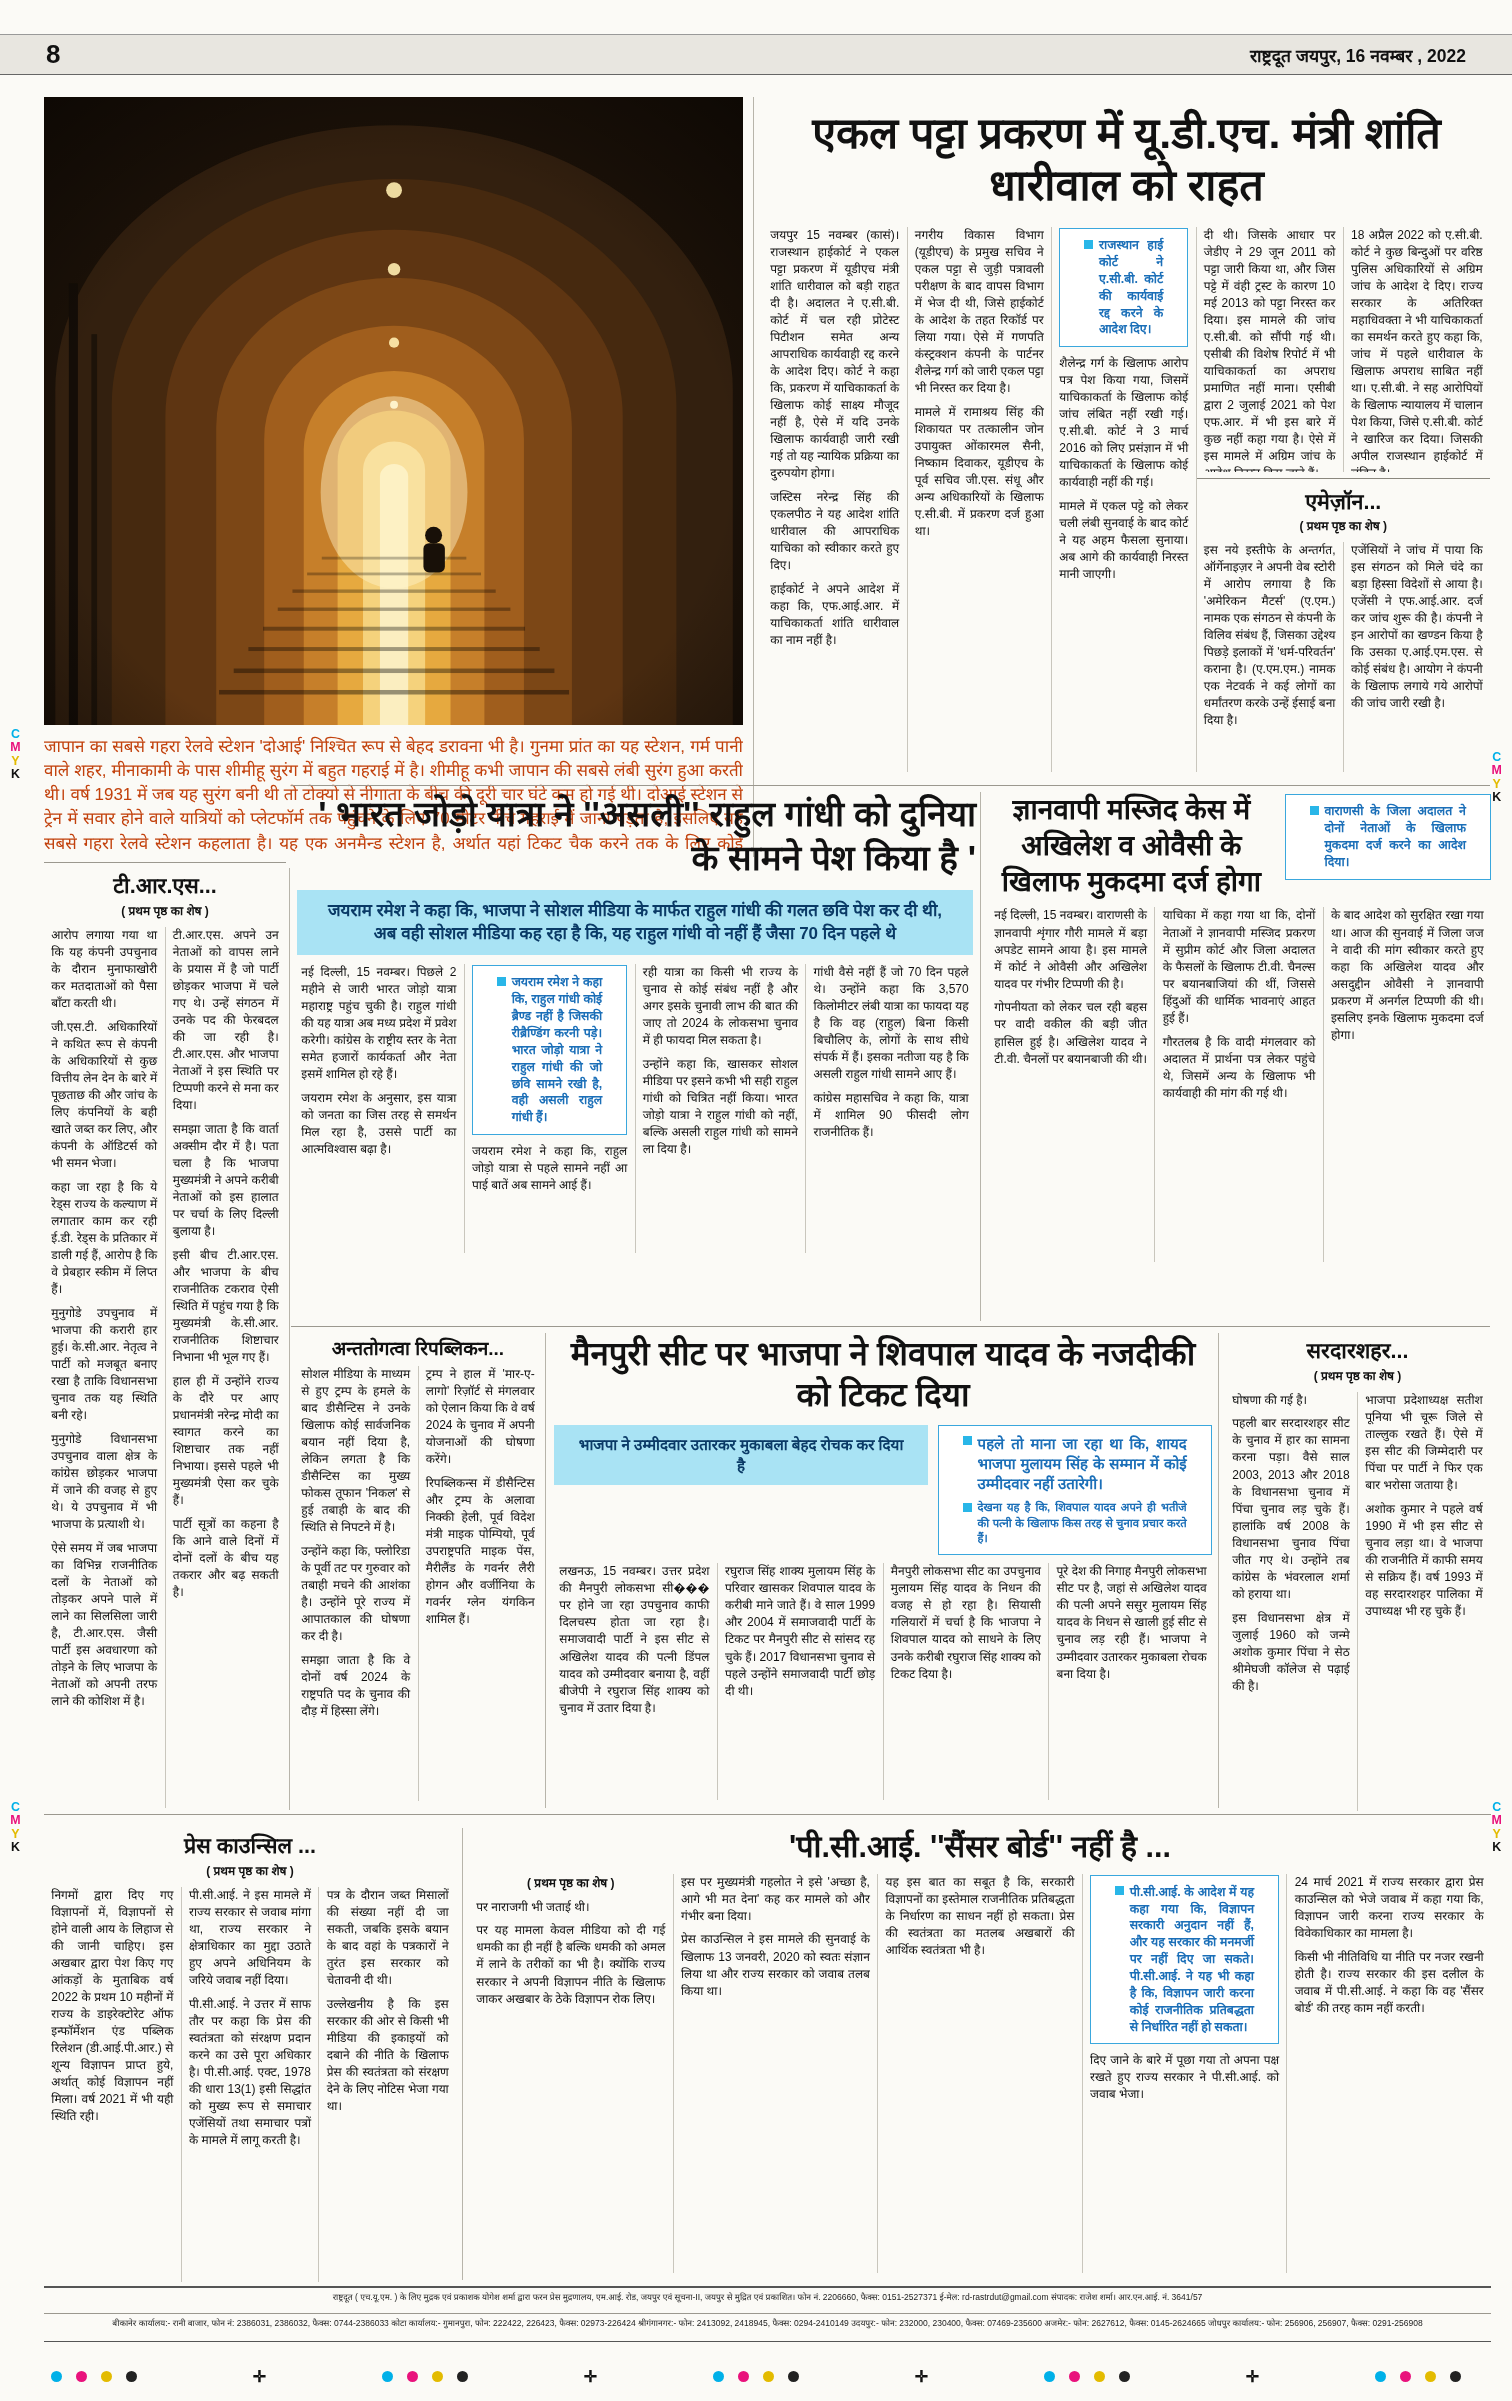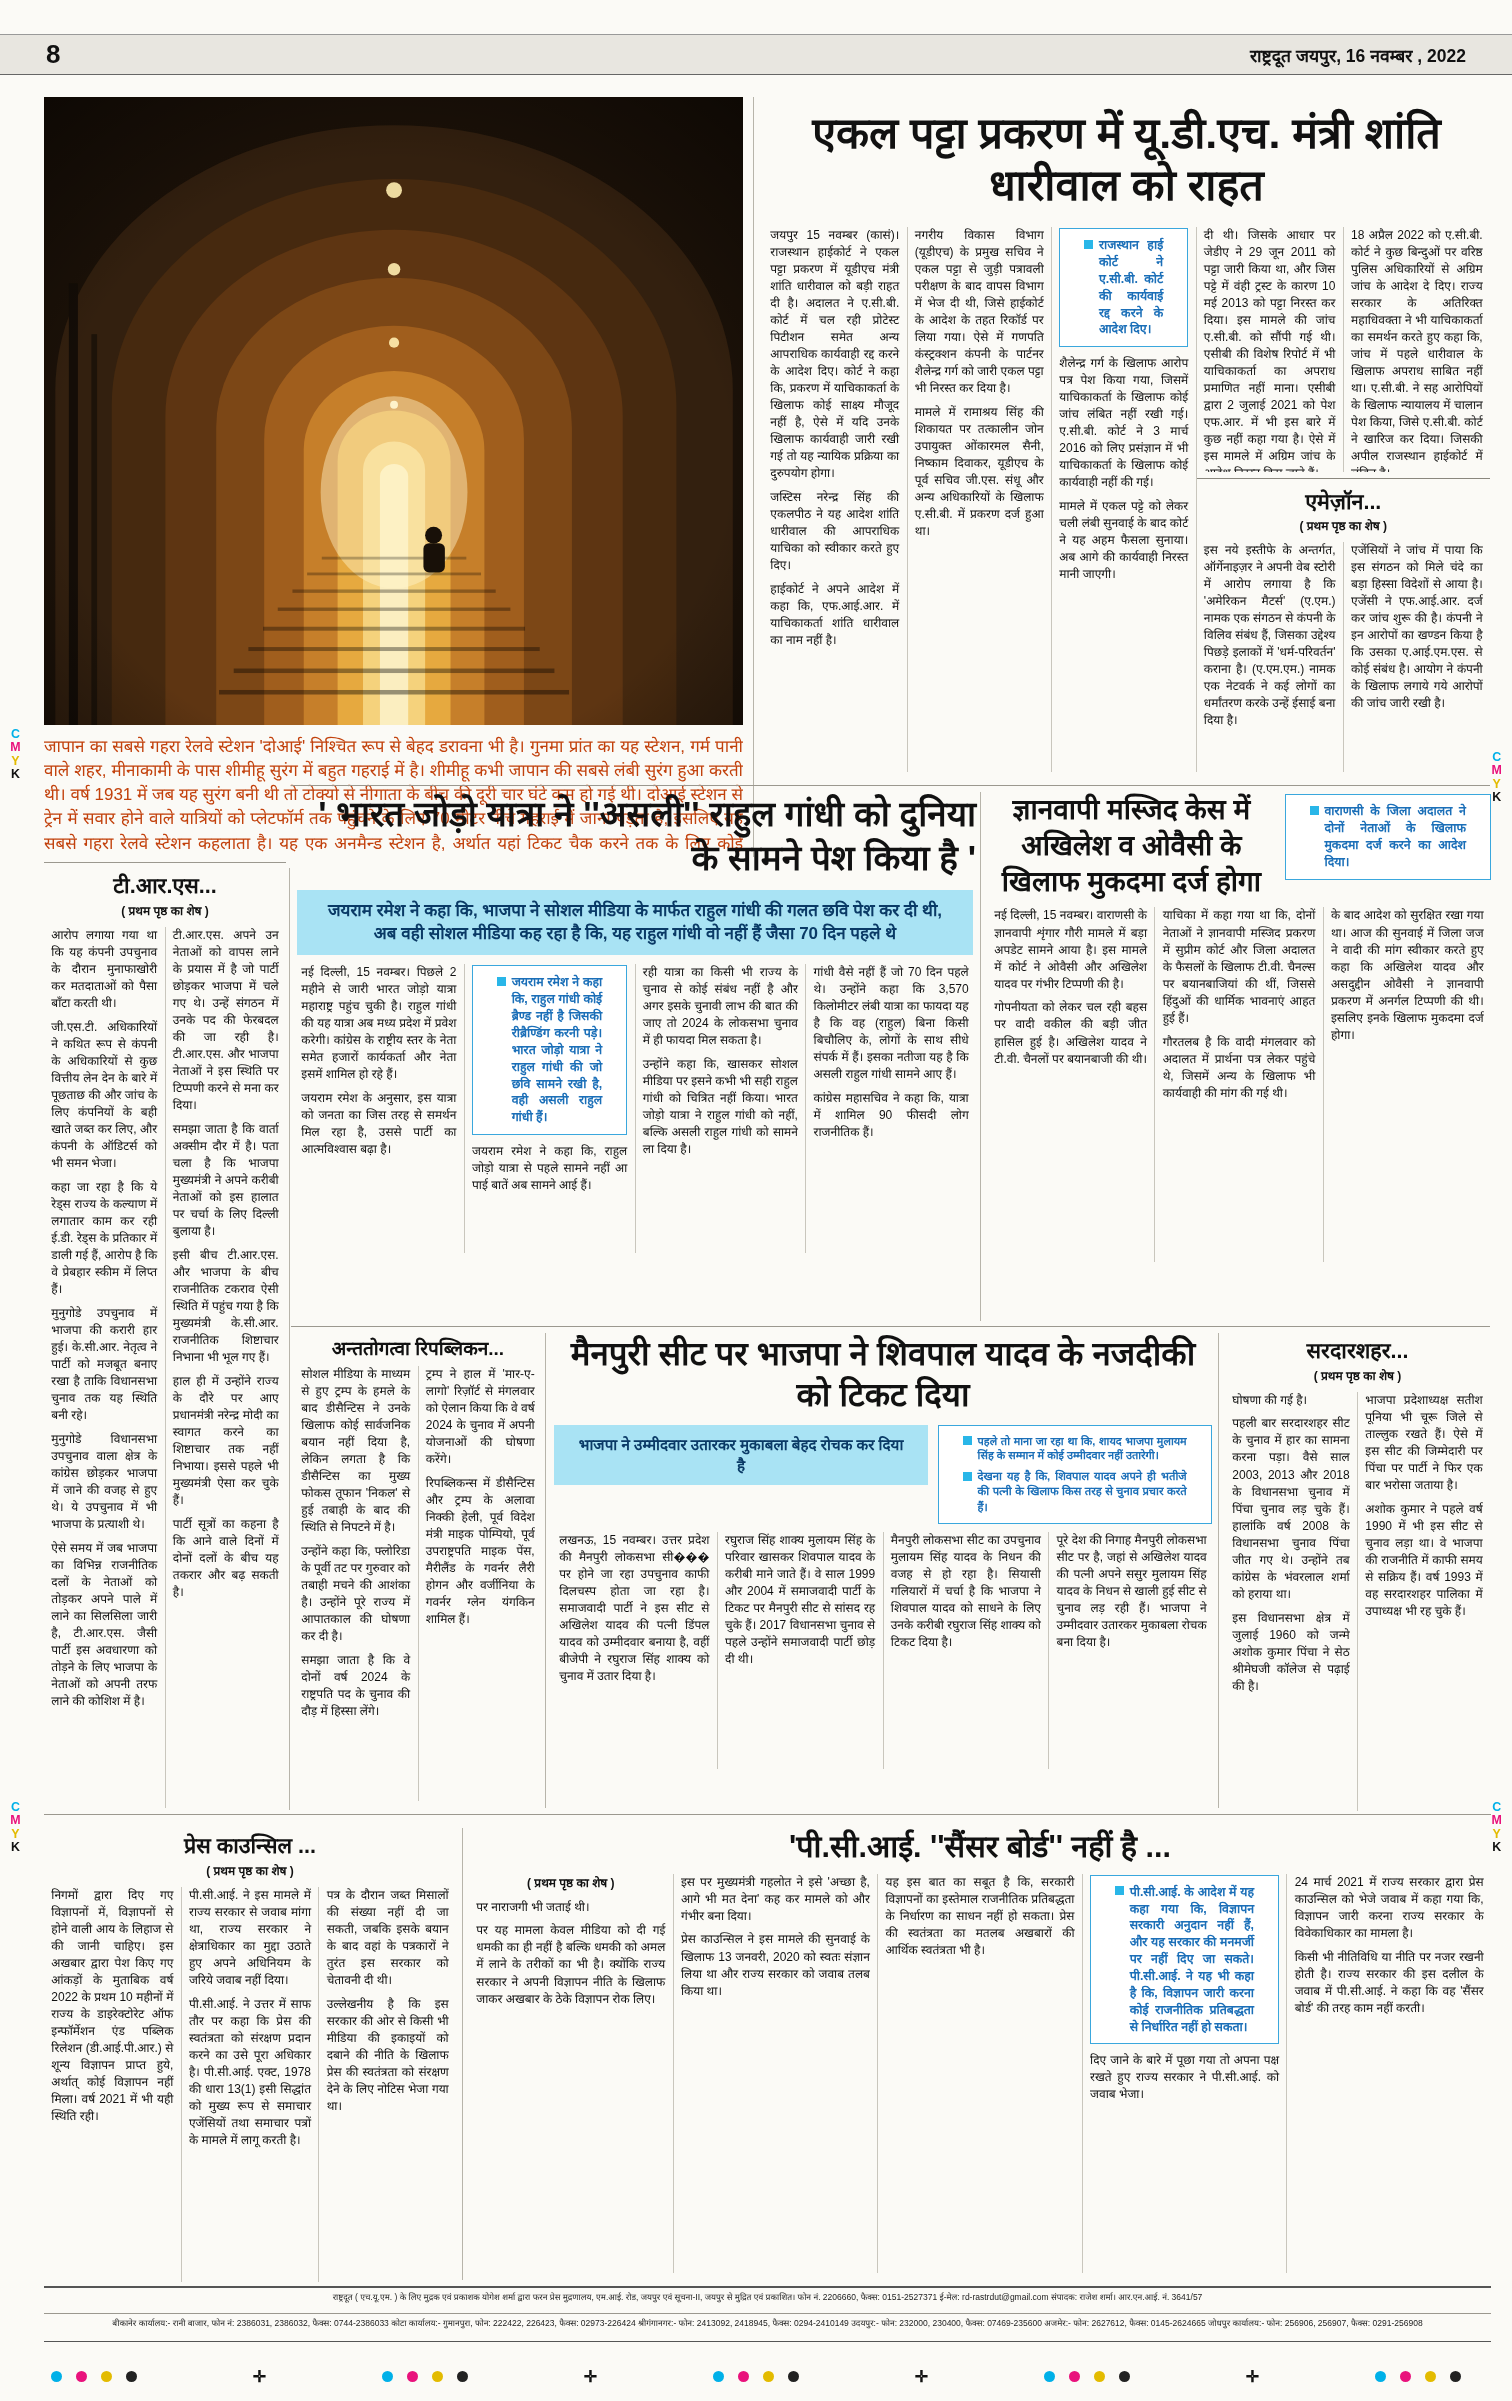--- a/index.html
+++ b/index.html
@@ -238,21 +238,21 @@
       </div>
   </div>
 
   <div class="abs" style="left:552px;top:1333px;width:662px;height:475px">
     <div class="h-main">मैनपुरी सीट पर भाजपा ने शिवपाल यादव के नजदीकी को टिकट दिया</div>
     <div style="display:flex;gap:10.2px;margin:9px 2.3px 8px;align-items:flex-start">
       <div class="cyanbox" style="flex:1.5;font-size:15.2px;line-height:1.4">भाजपा ने उम्मीदवार उतारकर मुकाबला बेहद रोचक कर दिया है</div>
       <div class="bluebox" style="flex:1;margin:0">
         <div class="bullet-row">
           <span class="sq"></span>
-          <span class="boxtext" style="font-size:11px">पहले तो माना जा रहा था कि, शायद भाजपा मुलायम सिंह के सम्मान में कोई उम्मीदवार नहीं उतारेगी।</span>
+          <span class="boxtext" style="font-size:15px">पहले तो माना जा रहा था कि, शायद भाजपा मुलायम सिंह के सम्मान में कोई उम्मीदवार नहीं उतारेगी।</span>
         </div>
         <div class="bullet-row">
           <span class="sq"></span>
           <span class="boxtext" style="font-size:11.3px">देखना यह है कि, शिवपाल यादव अपने ही भतीजे की पत्नी के खिलाफ किस तरह से चुनाव प्रचार करते हैं।</span>
         </div>
       </div>
     </div>
     <div class="ncols" style="height:237px">
         <div class="ncol">
           <p class="np">लखनऊ, 15 नवम्बर। उत्तर प्रदेश की मैनपुरी लोकसभा सी��� पर होने जा रहा उपचुनाव काफी दिलचस्प होता जा रहा है। समाजवादी पार्टी ने इस सीट से अखिलेश यादव की पत्नी डिंपल यादव को उम्मीदवार बनाया है, वहीं बीजेपी ने रघुराज सिंह शाक्य को चुनाव में उतार दिया है।</p>

